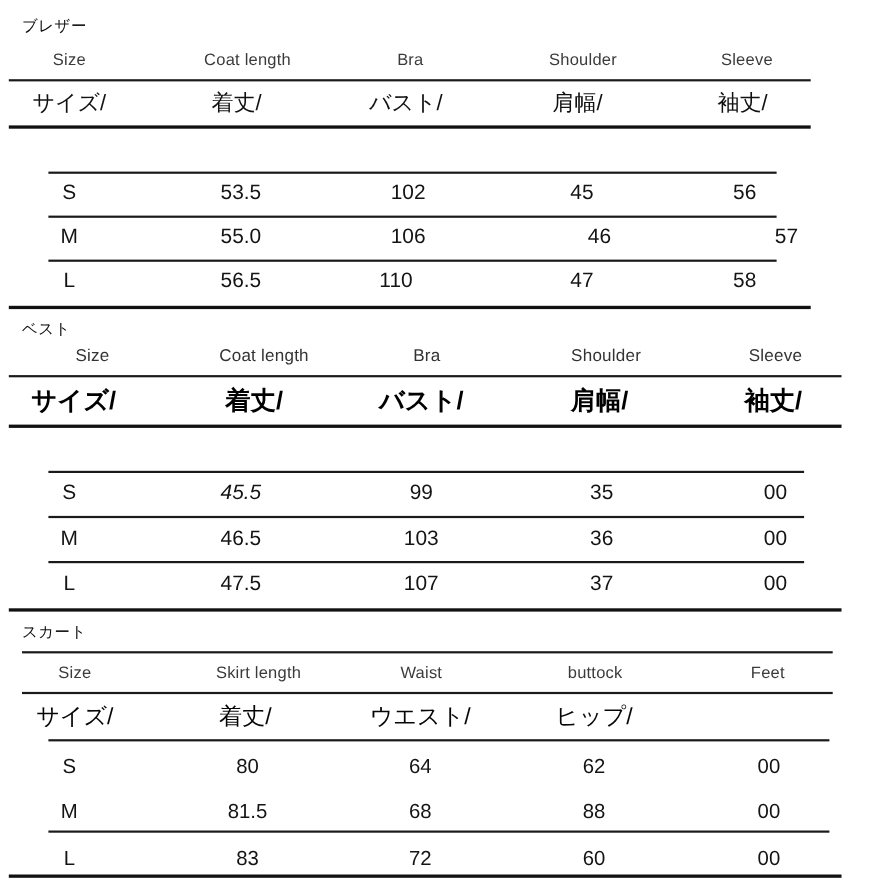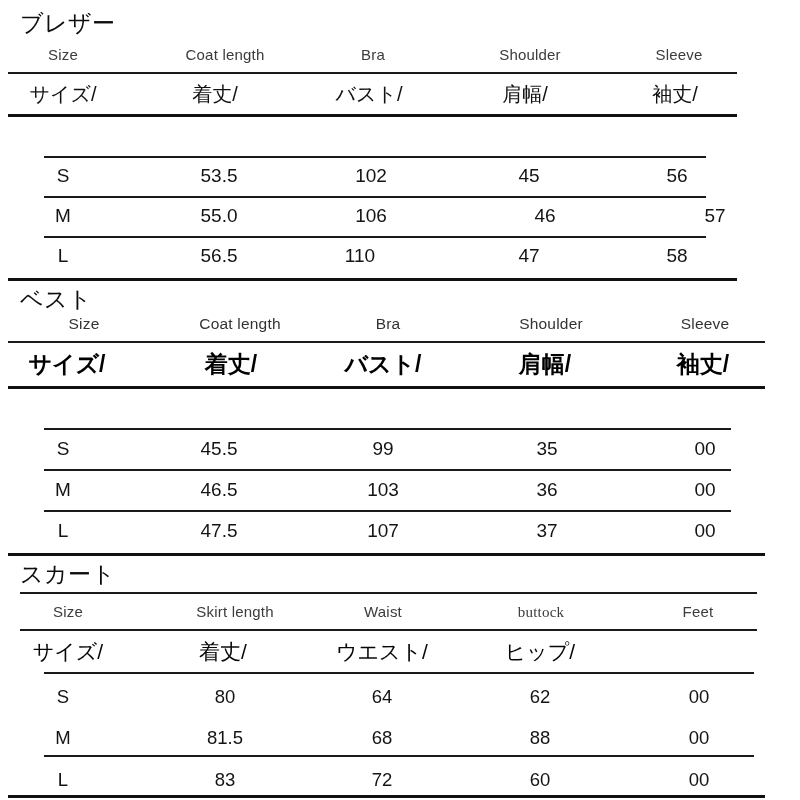--- a/index.html
+++ b/index.html
@@ -24,21 +24,21 @@
   }
 
   
   .section {
     position: absolute;
     left: 0;
     width: 800px;
   }
 
   .section-title {
-    font-size: 23px;
+    font-size: 14px;
     line-height: 23px;
     color: #0d0d0d;
     padding-left: 10px;
     letter-spacing: 0.5px;
     white-space: nowrap;
   }
 
   
   .rule {
     position: absolute;
@@ -184,21 +184,21 @@
       <span class="cell" style="left:383px;">バスト/</span>
       <span class="cell" style="left:545px;">肩幅/</span>
       <span class="cell" style="left:703px;">袖丈/</span>
     </div>
 
     <div class="rule thick" style="top:386px; left:8px; width:757px;"></div>
 
     <div class="rule" style="top:428px; left:44px; width:687px;"></div>
     <div class="row data" style="top:438px;">
       <span class="cell sizecol" style="left:63px;">S</span>
-      <span class="cell" style="left:219px;">45.5</span>
+      <span class="cell" style="left:219px;font-style:italic;">45.5</span>
       <span class="cell" style="left:383px;">99</span>
       <span class="cell" style="left:547px;">35</span>
       <span class="cell" style="left:705px;">00</span>
     </div>
 
     <div class="rule" style="top:469px; left:44px; width:687px;"></div>
     <div class="row data" style="top:479px;">
       <span class="cell sizecol" style="left:63px;">M</span>
       <span class="cell" style="left:219px;">46.5</span>
       <span class="cell" style="left:383px;">103</span>
@@ -221,21 +221,21 @@
   <div class="section t3" style="top:0px;">
 
     <div class="section-title" style="position:absolute; top:563px; left:10px;">スカート</div>
 
     <div class="rule" style="top:592px; left:20px; width:737px;"></div>
 
     <div class="row hdr-en" style="top:603px;">
       <span class="cell" style="left:68px;">Size</span>
       <span class="cell" style="left:235px;">Skirt length</span>
       <span class="cell" style="left:383px;">Waist</span>
-      <span class="cell" style="left:541px;font-family:Liberation Serif, serif;">buttock</span>
+      <span class="cell" style="left:541px;">buttock</span>
       <span class="cell" style="left:698px;">Feet</span>
     </div>
 
     <div class="rule" style="top:629px; left:20px; width:737px;"></div>
 
     <div class="row hdr-jp" style="top:639px;">
       <span class="cell" style="left:68px;">サイズ/</span>
       <span class="cell" style="left:223px;">着丈/</span>
       <span class="cell" style="left:382px;">ウエスト/</span>
       <span class="cell" style="left:540px;">ヒップ/</span>

